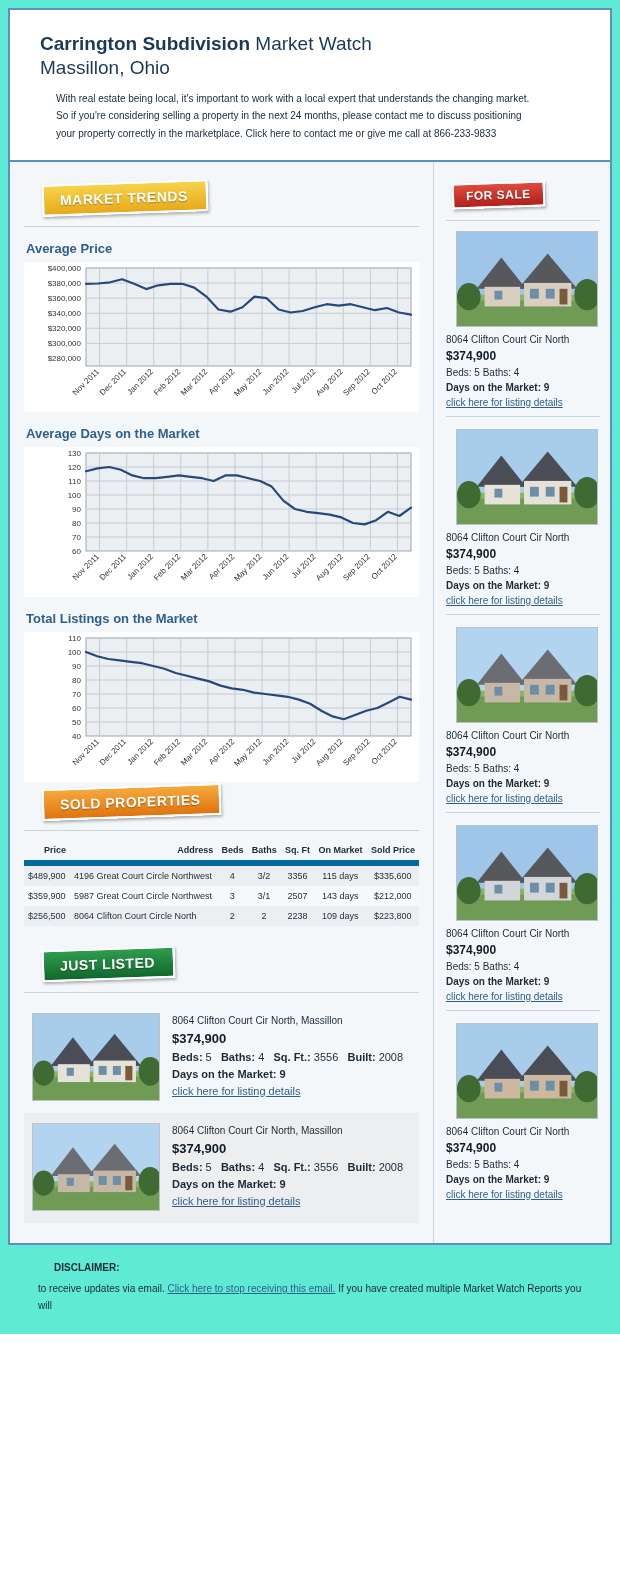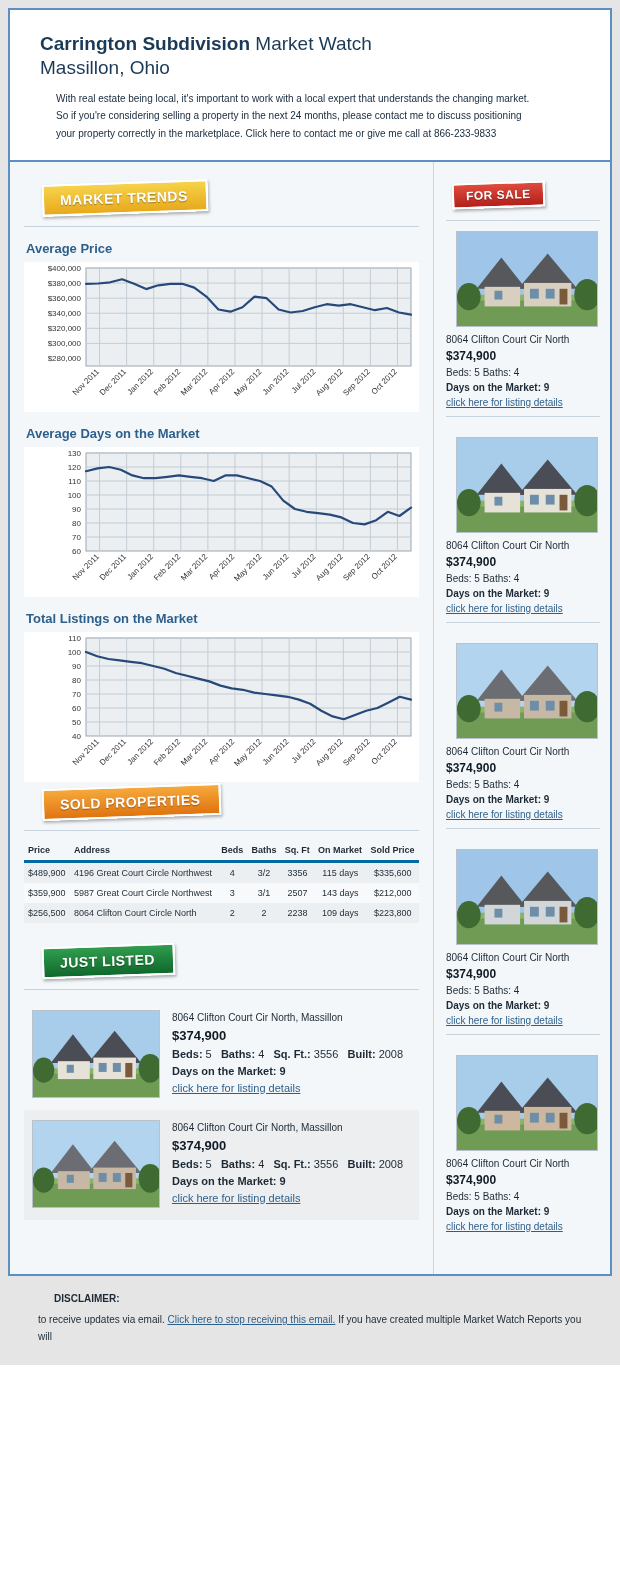--- a/index.html
+++ b/index.html
@@ -7,21 +7,21 @@
   body {
     width: 620px;
     background: #ffffff;
     font-family: "Liberation Sans", sans-serif;
     font-size: 11px;
     color: #222;
   }
   .page {
     width: 620px;
     padding: 8px 8px 0 8px;
-    background:#e5e5e5;
+    background:#5eead4;
   }
   .frame {
     border: 2px solid #5d8fc4;
     background: #ffffff;
   }
   
   .header {
     padding: 22px 30px 18px 30px;
     border-bottom: 2px solid #5d8fc4;
   }
@@ -82,26 +82,26 @@
     font-size: 13px;
     font-weight: bold;
     margin: 14px 0 6px 2px;
   }
   .chart-box { background:#ffffff; }
   svg { display:block; }
 
   
   table.sold { width: 100%; border-collapse: collapse; font-size: 9px; }
   table.sold th {
-    text-align: left;
+    text-align: right;
     font-size: 9px;
     font-weight: bold;
     color:#1d2a35;
     padding: 4px 4px 5px 4px;
-    border-bottom: 3px solid #0369a1;
+    border-bottom: 6px solid #0369a1;
     white-space: nowrap;
   }
   table.sold td {
     padding: 5px 4px;
     color:#24303b;
     white-space: nowrap;
   }
   table.sold tbody tr:nth-child(odd) { background:#eceff2; }
   table.sold tbody tr:nth-child(even) { background:#f7f9fa; }
   .c { text-align:center; }
@@ -122,21 +122,21 @@
     overflow:hidden;
   }
   .listing .info { font-size: 11px; line-height: 1.55; color:#1d2a35; }
   .listing .addr { font-size: 10px; }
   .listing .price { font-size: 13px; font-weight: bold; color:#101b26; }
   .listing .specs b { font-weight:bold; }
   .listing .dom { font-weight: bold; }
   .listing a { color:#2d5f8b; text-decoration: underline; font-size: 11px;}
 
   
-  .fs-card { margin-bottom: 20px; }
+  .fs-card { margin-bottom: 12px; }
   .fs-photo {
     width: 142px; height: 96px;
     border:1px solid #b9c2ca;
     background:#cfd6dc;
     margin: 0 0 5px 10px;
     overflow:hidden;
   }
   .fs-info { font-size: 10px; line-height: 1.5; color:#1d2a35; }
   .fs-price { font-size: 12px; font-weight: bold; color:#101b26; }
   .fs-dom { font-weight:bold; }

